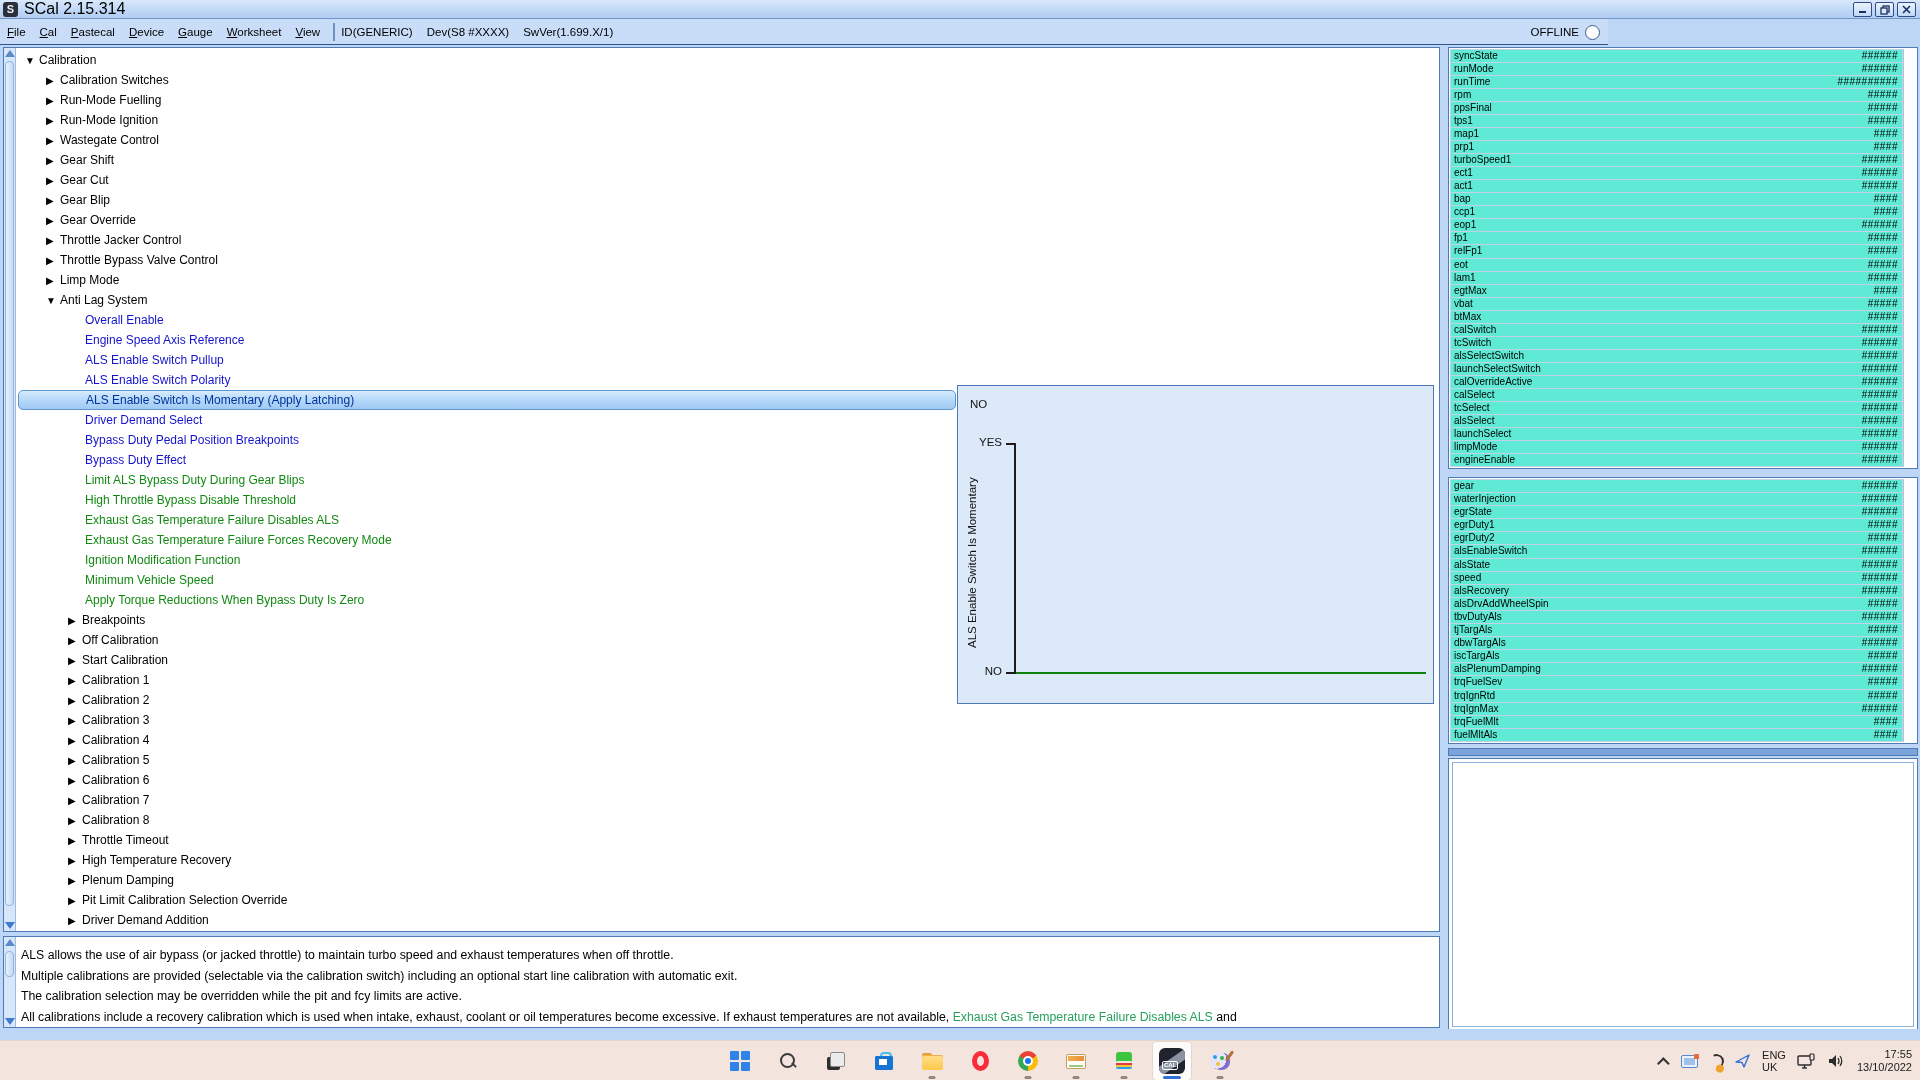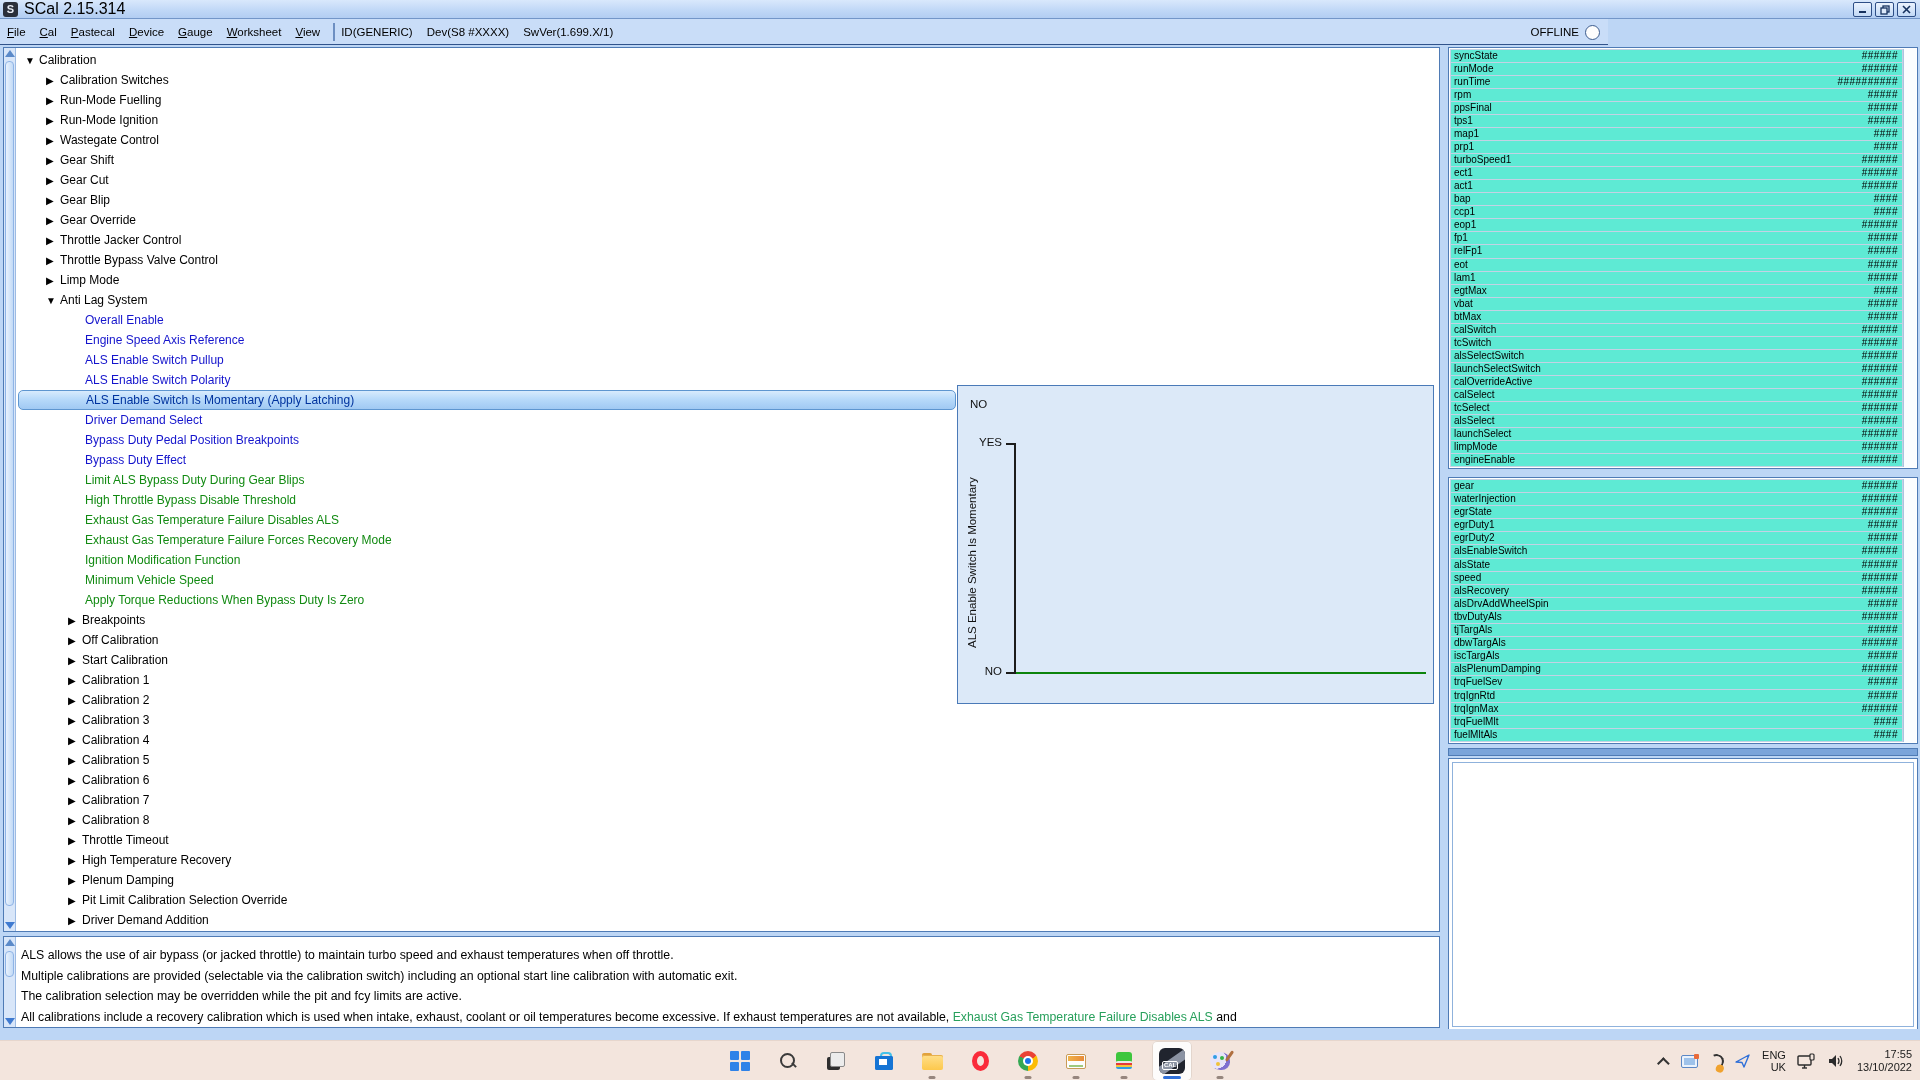--- a/index.html
+++ b/index.html
@@ -134,21 +134,21 @@
   .i-paint::before { content:""; position:absolute; left:3px; top:3px; width:4px; height:4px; border-radius:50%; background:#2f9de4; box-shadow:7px 1px 0 #35b44a, 3px 7px 0 #f0c23a; }
   .i-paint::after { content:""; position:absolute; right:-1px; top:-2px; width:3px; height:12px; background:#b07040; transform:rotate(35deg); border-radius:2px; }
 
   .tb-right { position:absolute; right:8px; top:0; height:40px; display:flex; align-items:center; gap:11px; }
   .chevron-up { width:9px; height:9px; border-left:2px solid #333; border-top:2px solid #333; transform:rotate(45deg) translateY(3px); }
   .t-mail { position:relative; width:17px; height:13px; background:#eaf2fc; border:1px solid #5b87c5; border-radius:2px; }
   .t-mail::before { content:""; position:absolute; left:2px; top:2px; width:11px; height:7px; background:#9ec2ea; }
   .t-mail::after { content:""; position:absolute; right:-2px; top:-2px; width:5px; height:5px; background:#e86a3a; border-radius:1px; }
   .t-sync { position:relative; width:15px; height:15px; border:2px solid #333; border-radius:50%; border-left-color:transparent; border-bottom-color:transparent; transform:rotate(20deg); }
   .t-sync::after { content:""; position:absolute; right:-4px; bottom:-4px; width:8px; height:8px; background:#f0a22e; border-radius:50%; }
-  .t-lang { font-size:11px; color:#1b1b1b; text-align:right; line-height:12px; }
+  .t-lang { font-size:11px; color:#1b1b1b; text-align:left; line-height:12px; }
   .t-clock { font-size:11px; color:#1b1b1b; text-align:right; line-height:13px; }
 
   svg { display:block; }
 </style>
 </head>
 <body>
 
 <div id="screen">
 
   <div class="titlebar">

